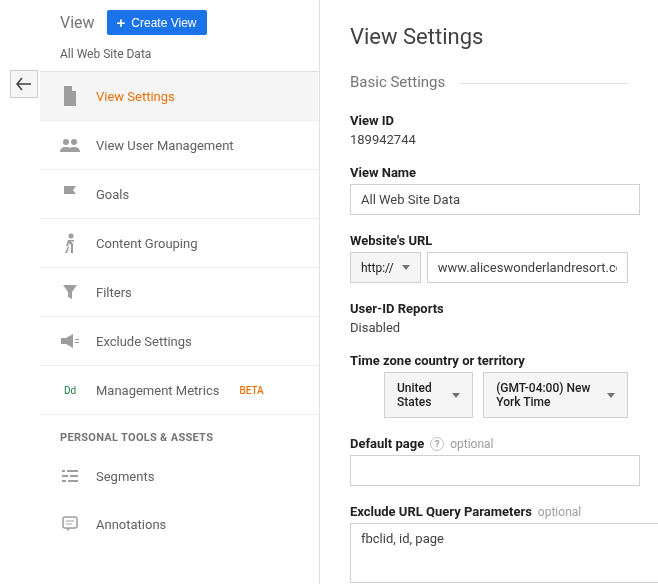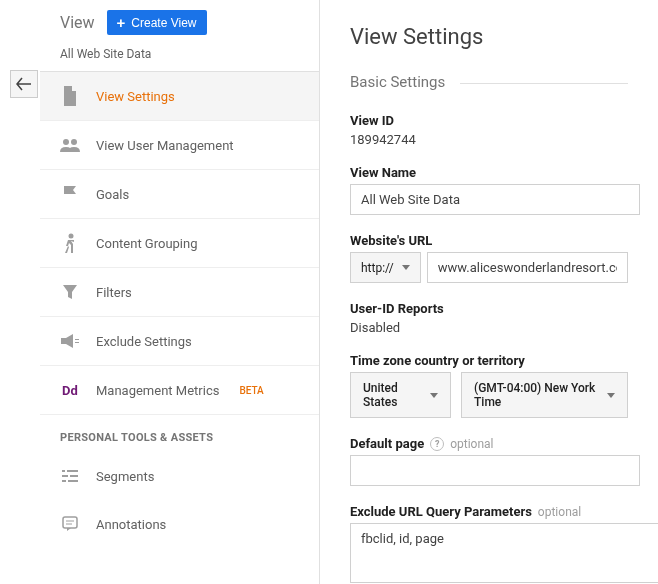--- a/index.html
+++ b/index.html
@@ -27,21 +27,21 @@
 .field-label { font-size: 13px; font-weight: 700; color: #212121; margin-bottom: 4px; display: flex; align-items: center; gap: 6px; }
 .field-value { font-size: 13px; color: #424242; }
 .optional { font-size: 12px; color: #9e9e9e; font-weight: 400; }
 .help-icon { width: 14px; height: 14px; border: 1px solid #bdbdbd; border-radius: 50%; display: inline-flex; align-items: center; justify-content: center; font-size: 9px; color: #9e9e9e; }
 input[type=text], textarea { border: 1px solid #d0d0d0; padding: 7px 10px; font-size: 13px; font-family: inherit; color: #424242; background: #fff; }
 .input-wide { width: 290px; }
 .url-row { display: flex; gap: 6px; }
 .proto-select { border: 1px solid #d0d0d0; background: #f5f5f5; padding: 7px 10px; font-size: 12px; display: flex; align-items: center; gap: 8px; cursor: pointer; }
 .arrow-down { width: 0; height: 0; border-left: 4px solid transparent; border-right: 4px solid transparent; border-top: 5px solid #757575; }
 .url-input { flex: 1; max-width: 240px; }
-.tz-row { display: flex; gap: 10px; }
+.tz-row { display: flex; gap: 10px; margin-left: 34px; }
 .select-box { border: 1px solid #d0d0d0; background: #f5f5f5; padding: 8px 12px; font-size: 12px; font-weight: 500; display: flex; align-items: center; gap: 10px; cursor: pointer; }
 textarea { width: 320px; height: 60px; resize: none; }
 svg { display: block; }
 </style>
 </head>
 <body>
 
 <div class="back-tab">
   <svg width="16" height="14" viewBox="0 0 16 14">
       <path d="M6 1 L1 7 L6 13 M1 7 H15" stroke="#424242" stroke-width="1.5" fill="none"></path>
@@ -107,21 +107,21 @@
             <svg width="18" height="14" viewBox="0 0 18 14">
               <rect x="0" y="4" width="5" height="6" fill="#9e9e9e"></rect>
               <path d="M5 4 L12 0 V14 L5 10 Z" fill="#9e9e9e"></path>
               <rect x="14" y="5" width="4" height="1" fill="#9e9e9e"></rect>
               <rect x="14" y="8" width="4" height="1" fill="#9e9e9e"></rect>
             </svg>
           </span>
         <span>Exclude Settings</span>
       </li>
       <li>
-        <span class="icon" style="font-weight:700;font-size:13px;color:#701a75">Dd</span>
+        <span class="icon" style="font-weight:400;font-size:10px;color:#15803d">Dd</span>
         <span>Management Metrics</span>
         <span class="beta">BETA</span>
       </li>
     </ul>
     <div class="section-title">PERSONAL TOOLS &amp; ASSETS</div>
     <ul class="nav">
       <li style="border-bottom:none">
         <span class="icon">
             <svg width="16" height="14" viewBox="0 0 16 14">
               <rect x="0" y="1" width="3" height="2" fill="#9e9e9e"></rect>

